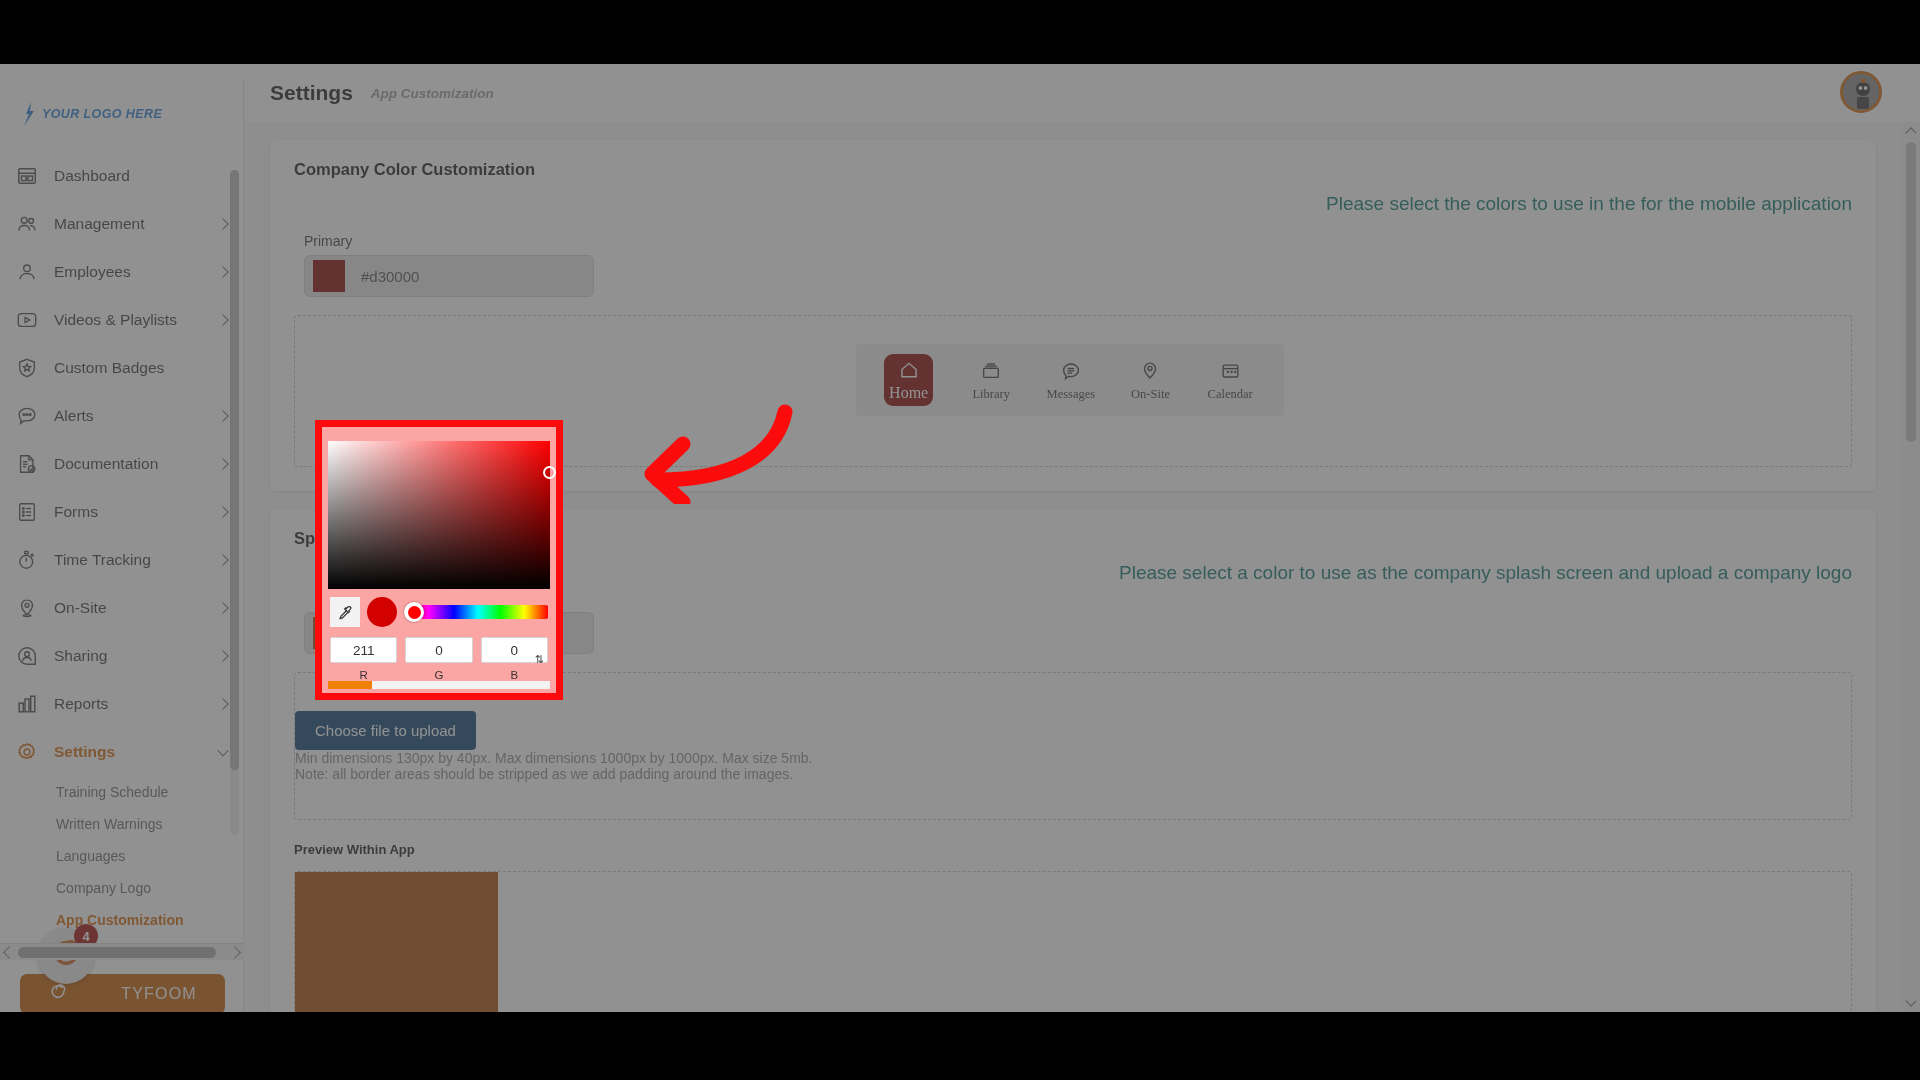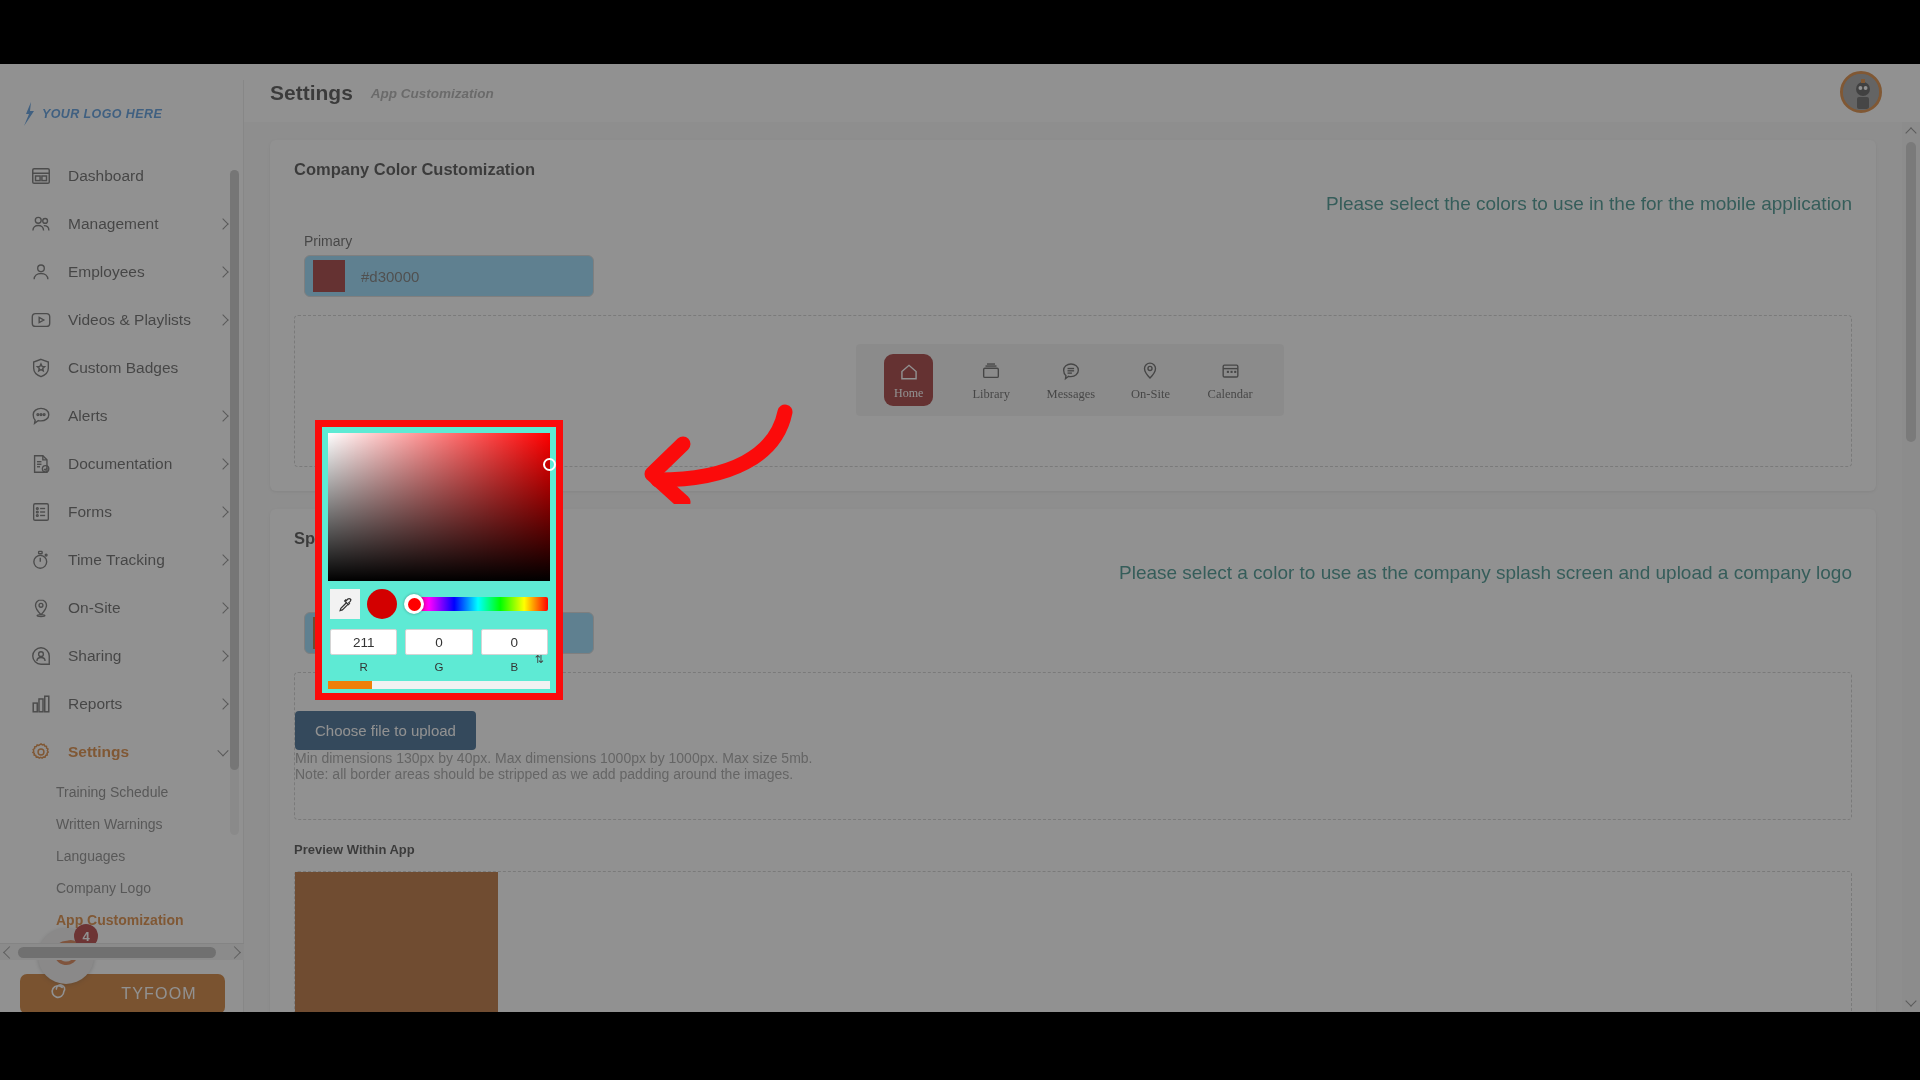--- a/index.html
+++ b/index.html
@@ -40,21 +40,21 @@
   }
   .logo-mark { width: 14px; height: 24px; flex: 0 0 auto; }
   .logo-text {
     font-size: 12.5px; font-weight: bold; font-style: italic;
     letter-spacing: .4px; color: #2b7fd4;
   }
   #nav { position: absolute; top: 72px; left: 0; right: 0; bottom: 86px; overflow: hidden; }
   .nav-item {
     position: relative;
     display: flex; align-items: center;
-    height: 48px; padding-left: 28px; padding-right: 16px;
+    height: 48px; padding-left: 14px; padding-right: 16px;
     cursor: pointer;
   }
   .nav-ico { width: 26px; height: 26px; flex: 0 0 26px; color: #4a4a4a; display:flex; align-items:center; justify-content:center; }
   .nav-ico svg { width: 22px; height: 22px; display:block; }
   .nav-label { margin-left: 14px; font-size: 15.5px; color: #3c3c3c; white-space: nowrap; }
   .nav-item.active .nav-label { color: #d2690d; font-weight: bold; }
   .nav-item.active .nav-ico { color: #d2690d; }
   .chev {
     position: absolute; right: 16px; top: 50%; transform: translateY(-50%);
     width: 8px; height: 8px; border-right: 1.6px solid #6d6d6d; border-bottom: 1.6px solid #6d6d6d;
@@ -131,21 +131,21 @@
     background: #ffffff; border-radius: 6px;
     box-shadow: 0 1px 3px rgba(0,0,0,.10);
     margin-top: 18px; padding: 20px 24px 24px 24px;
   }
   .card-title { font-size: 16.5px; font-weight: bold; color: #1d1d1d; }
   .card-sub { font-size: 19px; color: #0f766e; margin-top: 14px; text-align: right; }
 
   .field-label { font-size: 14px; color: #3d3d3d; margin: 18px 0 6px 10px; }
   .color-input {
     width: 290px; height: 42px; border: 1px solid #cfcfcf; border-radius: 6px;
-    background: #7dd3fc; display: flex; align-items: center; margin-left: 10px; cursor: pointer;
+    background: #e5e5e5; display: flex; align-items: center; margin-left: 10px; cursor: pointer;
   }
   .color-swatch { width: 32px; height: 32px; margin-left: 8px; flex: 0 0 32px; }
   .color-hex { margin-left: 16px; font-size: 15px; color: #555; }
 
   .dashed-box {
     margin-top: 18px; border: 1px dashed #c3c3c3; border-radius: 4px;
     height: 152px; position: relative;
   }
 
   
@@ -155,21 +155,21 @@
     display: flex; align-items: center; padding: 0 14px;
   }
   .mp-item { width: 84px; display: flex; flex-direction: column; align-items: center; gap: 4px; }
   .mp-item.home {
     background: #8d0707; border-radius: 9px; width: 52px; height: 52px;
     justify-content: center; gap: 2px;
   }
   .mp-ico { color: #3b3b3b; display: flex; align-items: center; justify-content: center; height: 24px; }
   .mp-item.home .mp-ico { color: #ffffff; }
   .mp-label { font-family: "Liberation Serif", serif; font-size: 12.5px; color: #3b3b3b; }
-  .mp-item.home .mp-label { color: #ffffff; font-size: 12px; }
+  .mp-item.home .mp-label { color: #ffffff; font-size: 16px; }
 
   .upload-box {
     margin-top: 18px; border: 1px dashed #c3c3c3; border-radius: 4px;
     height: 148px; display: flex; flex-direction: column;
     align-items: flex-start; justify-content: center; gap: 0;
   }
   #upload-btn {
     background: #0c4374; color: #fff; border: none; border-radius: 4px;
     font-size: 15px; padding: 11px 20px; cursor: pointer;
     font-family: "Liberation Sans", sans-serif;
@@ -196,21 +196,21 @@
   
   #picker-outline {
     position: absolute; left: 315px; top: 356px;
     width: 248px; height: 280px;
     border: 7px solid #fb0b0b;
     background: #ffffff;
     z-index: 120;
   }
   #picker {
     position: absolute; left: 0; top: 0; right: 0; bottom: 0;
-    background: #5eead4; padding: 6px 6px 0 6px;
+    background: #fca5a5; padding: 14px 6px 0 6px;
   }
   #sat-area {
     position: relative; width: 100%; height: 148px;
     background:
       linear-gradient(to top, #000 0%, rgba(0,0,0,0) 100%),
       linear-gradient(to right, #fff 0%, rgba(255,255,255,0) 100%),
       #ff0000;
   }
   #sat-handle {
     position: absolute; right: -6px; top: 25px;

